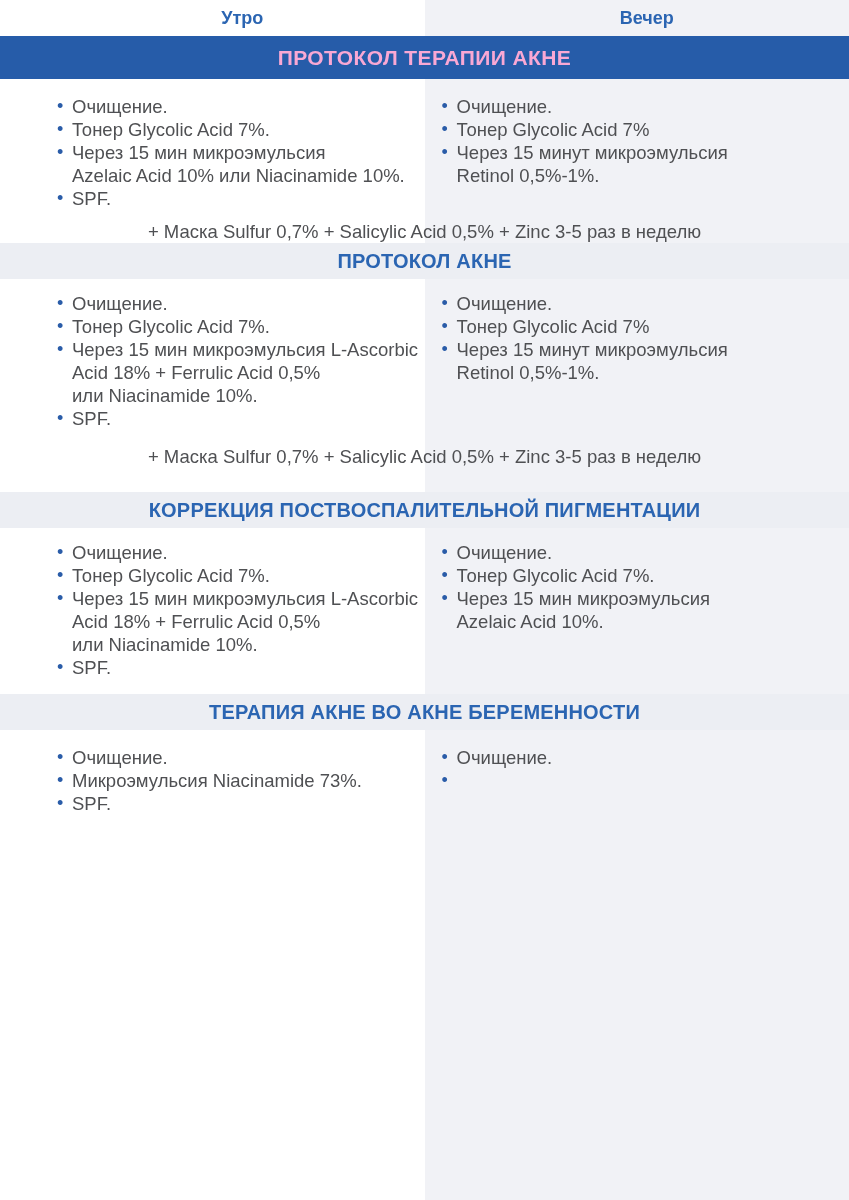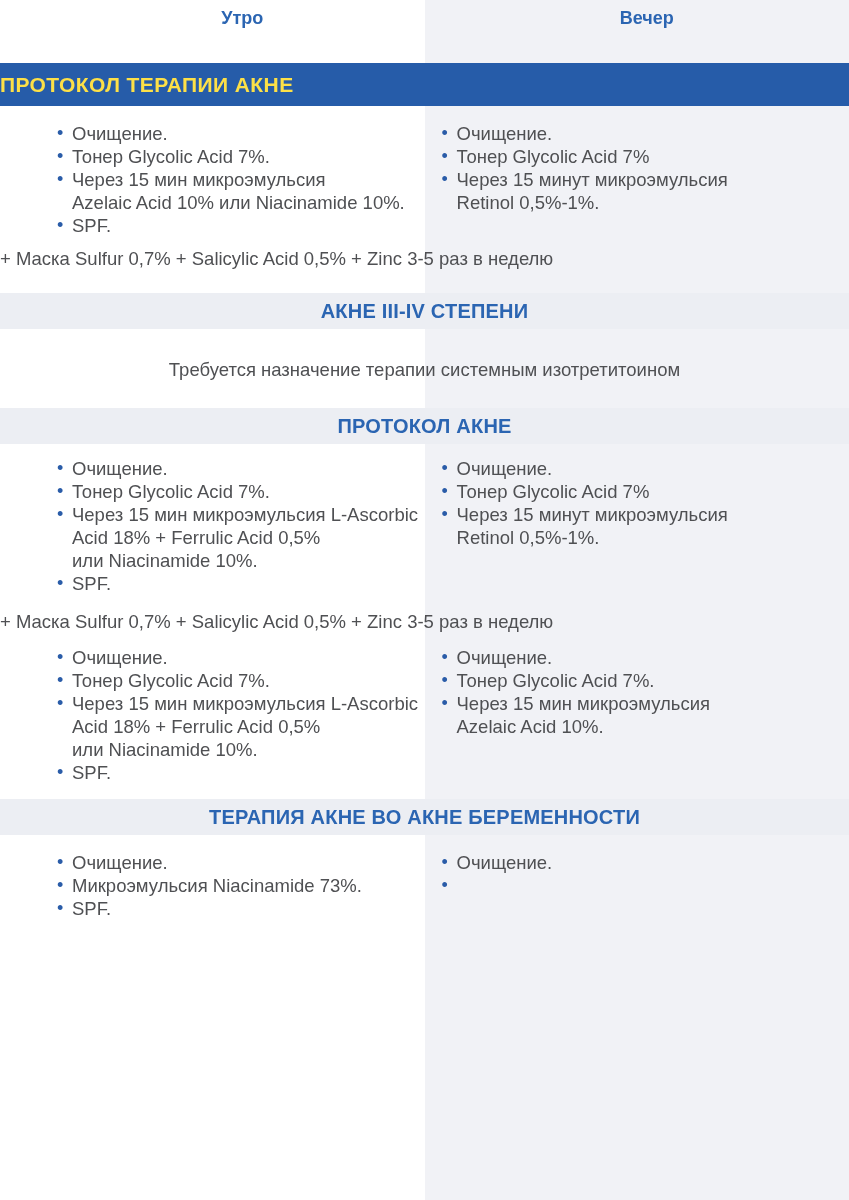--- a/index.html
+++ b/index.html
@@ -20,24 +20,23 @@
   
   .col-labels{display:flex;height:36px;padding-left:40px;}
   .col-label{
     width:50%;display:flex;align-items:center;justify-content:center;
     color:var(--heading-blue,#2b65b2);font-weight:bold;font-size:18px;
   }
 
   
   .title-banner{
     height:43px;background:var(--banner-blue,#265ca9);
-    color:#fde047;font-weight:bold;font-size:21px;letter-spacing:.4px;
-    display:flex;align-items:center;justify-content:flex-start;
+    color:#f9a8d4;font-weight:bold;font-size:21px;letter-spacing:.4px;
+    display:flex;align-items:center;justify-content:center;
     margin-bottom:3px;
-    margin-top:27px;
   }
 
   
   .band{
     height:36px;background:var(--band-gray,#eceef3);
     color:var(--heading-blue,#2b65b2);font-weight:bold;font-size:20px;letter-spacing:.2px;
     display:flex;align-items:center;justify-content:center;
     margin:0;
   }
   .band.m23{margin-top:23px;}
@@ -57,21 +56,21 @@
     font-size:18.5px;line-height:23px;color:var(--body-text,#4f5053);
   }
   .dot{
     flex:none;width:15px;color:var(--bullet-blue,#2a5ca8);
     font-size:18px;line-height:23px;
   }
   .txt{white-space:pre-line;}
 
   
   .note{
-    font-size:18.5px;line-height:23px;
+    text-align:center;font-size:18.5px;line-height:23px;
     color:var(--body-text,#4f5053);margin:10px 0 0;
   }
   .note.s2{margin-top:15px;}
   .center-text{
     text-align:center;font-size:18.5px;line-height:23px;
     color:var(--body-text,#4f5053);margin:0;padding:29px 0 27px;
   }
 </style>
 </head>
 <body>
@@ -122,24 +121,20 @@
           <li class="item">
               <span class="dot">•</span>
               <span class="txt">Через 15 минут микроэмульсия
 Retinol 0,5%-1%.</span>
             </li>
         </ul>
       </div>
       <p class="note">+ Маска Sulfur 0,7% + Salicylic Acid 0,5% + Zinc 3-5 раз в неделю</p>
     </section>
 
-    <section>
-      <h2 class="band m23">АКНЕ III-IV СТЕПЕНИ</h2>
-      <p class="center-text">Требуется назначение терапии системным изотретитоином</p>
-    </section>
 
     <section>
       <h2 class="band">ПРОТОКОЛ АКНЕ</h2>
       <div class="cols">
         <ul class="list morning">
           <li class="item">
               <span class="dot">•</span>
               <span class="txt">Очищение.</span>
             </li>
           <li class="item">
@@ -170,20 +165,21 @@
               <span class="dot">•</span>
               <span class="txt">Через 15 минут микроэмульсия
 Retinol 0,5%-1%.</span>
             </li>
         </ul>
       </div>
       <p class="note s2">+ Маска Sulfur 0,7% + Salicylic Acid 0,5% + Zinc 3-5 раз в неделю</p>
     </section>
 
     <section>
+      <h2 class="band m24">КОРРЕКЦИЯ ПОСТВОСПАЛИТЕЛЬНОЙ ПИГМЕНТАЦИИ</h2>
       <div class="cols">
         <ul class="list morning">
           <li class="item">
               <span class="dot">•</span>
               <span class="txt">Очищение.</span>
             </li>
           <li class="item">
               <span class="dot">•</span>
               <span class="txt">Тонер Glycolic Acid 7%.</span>
             </li>

